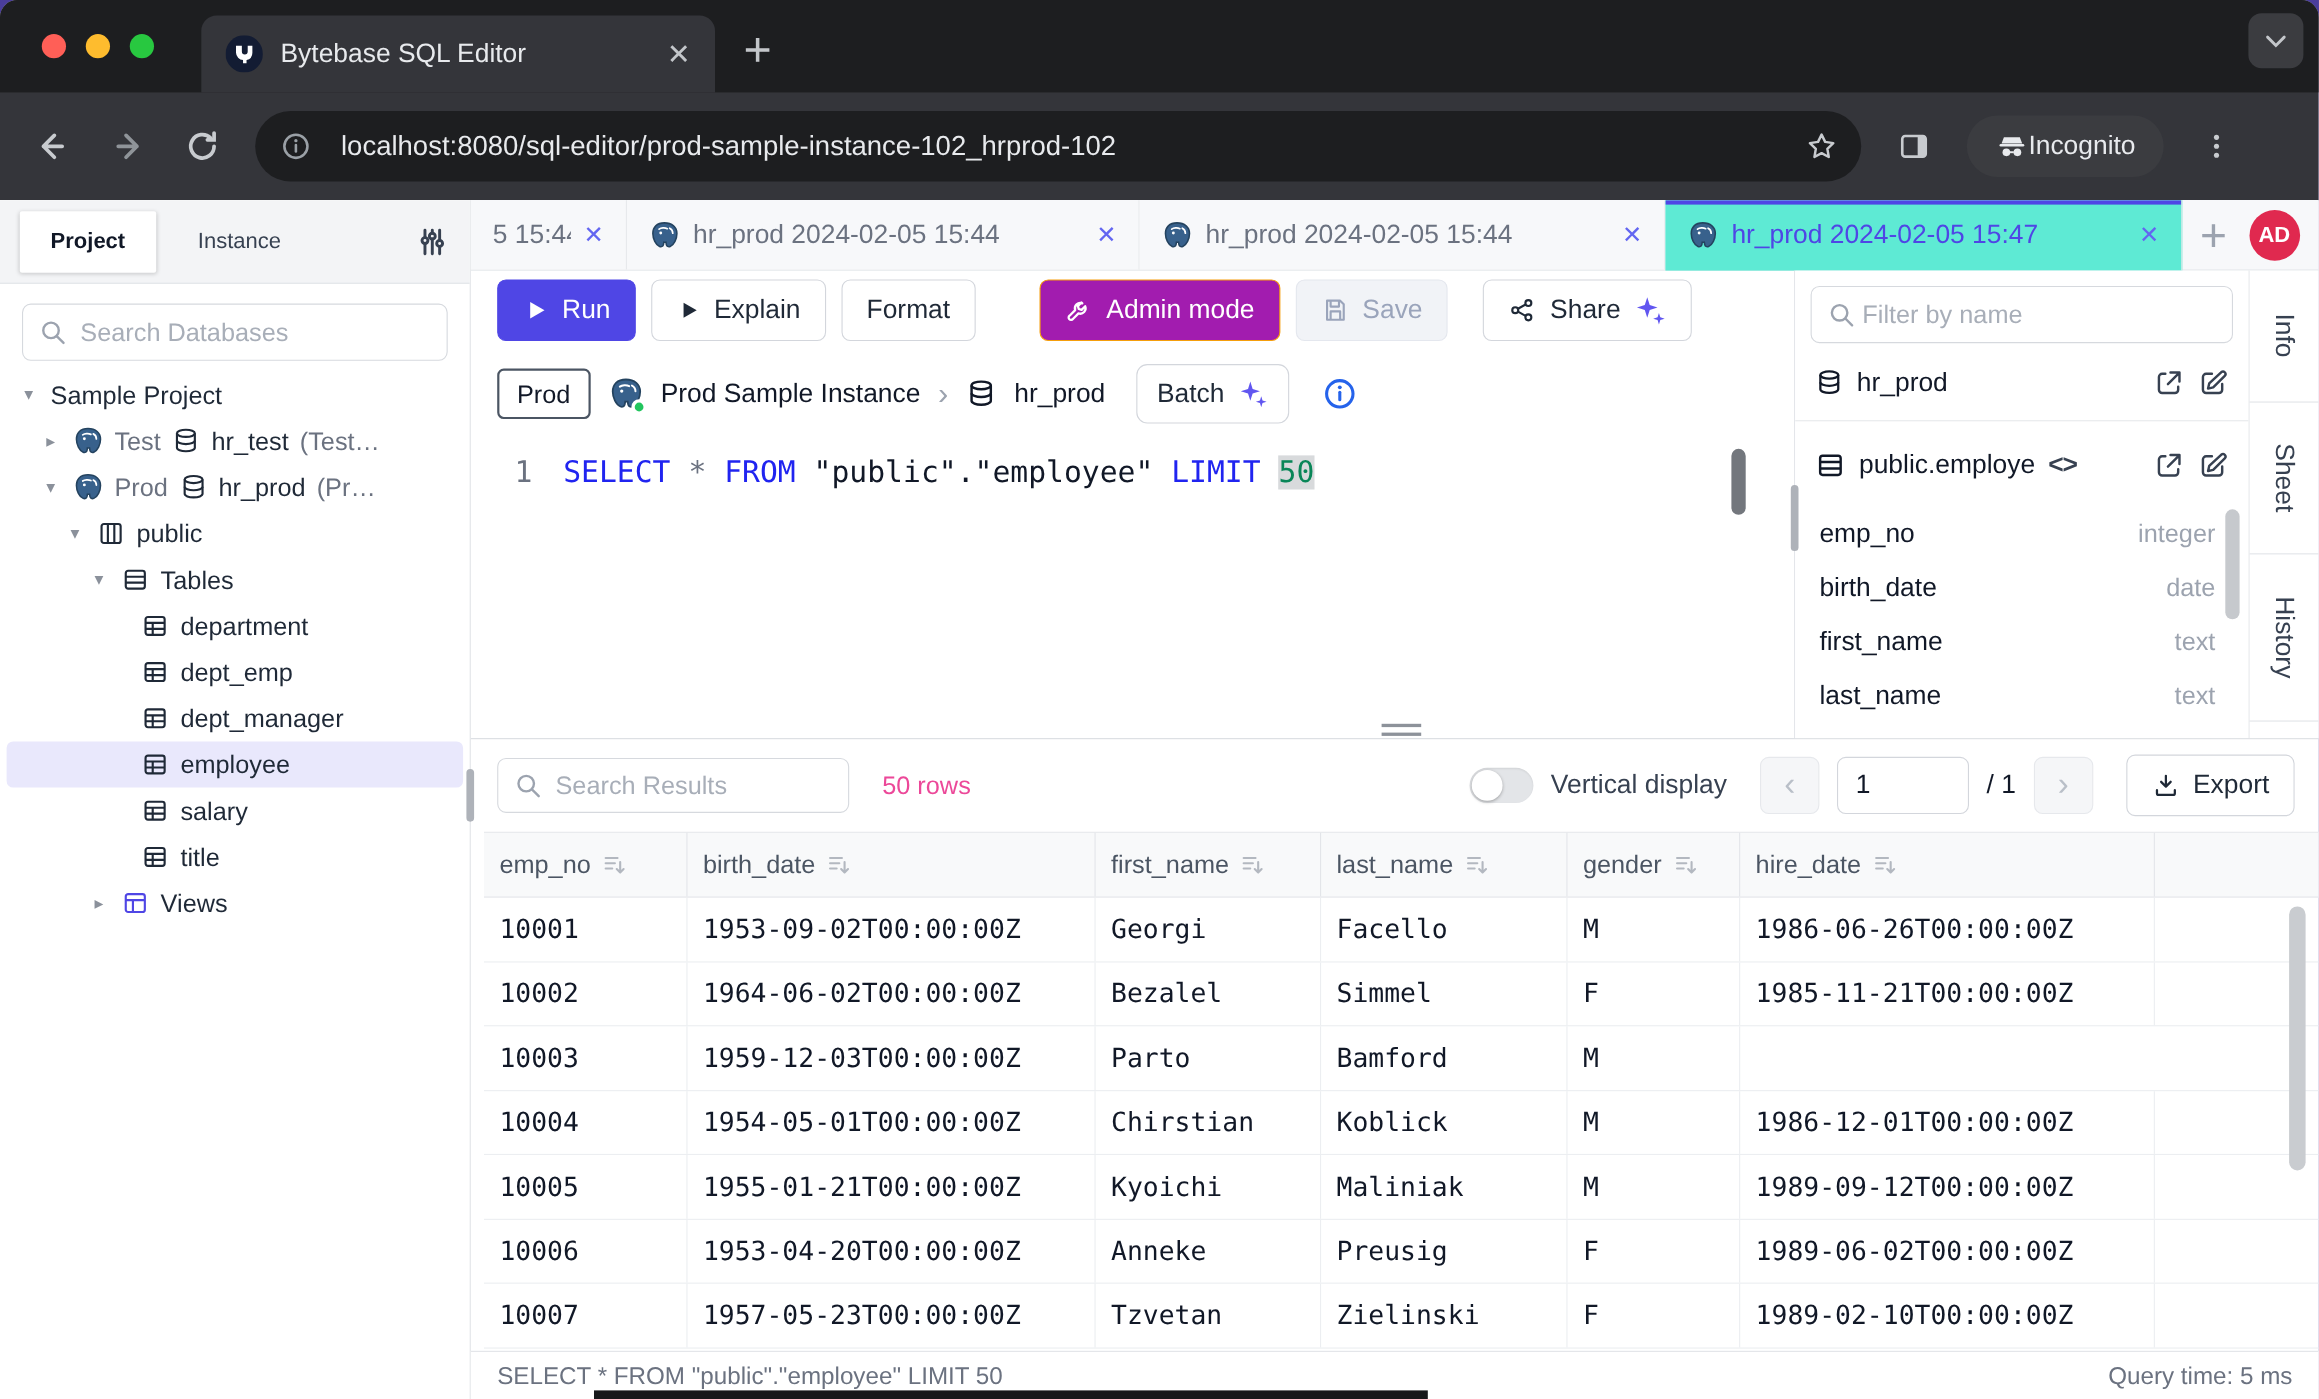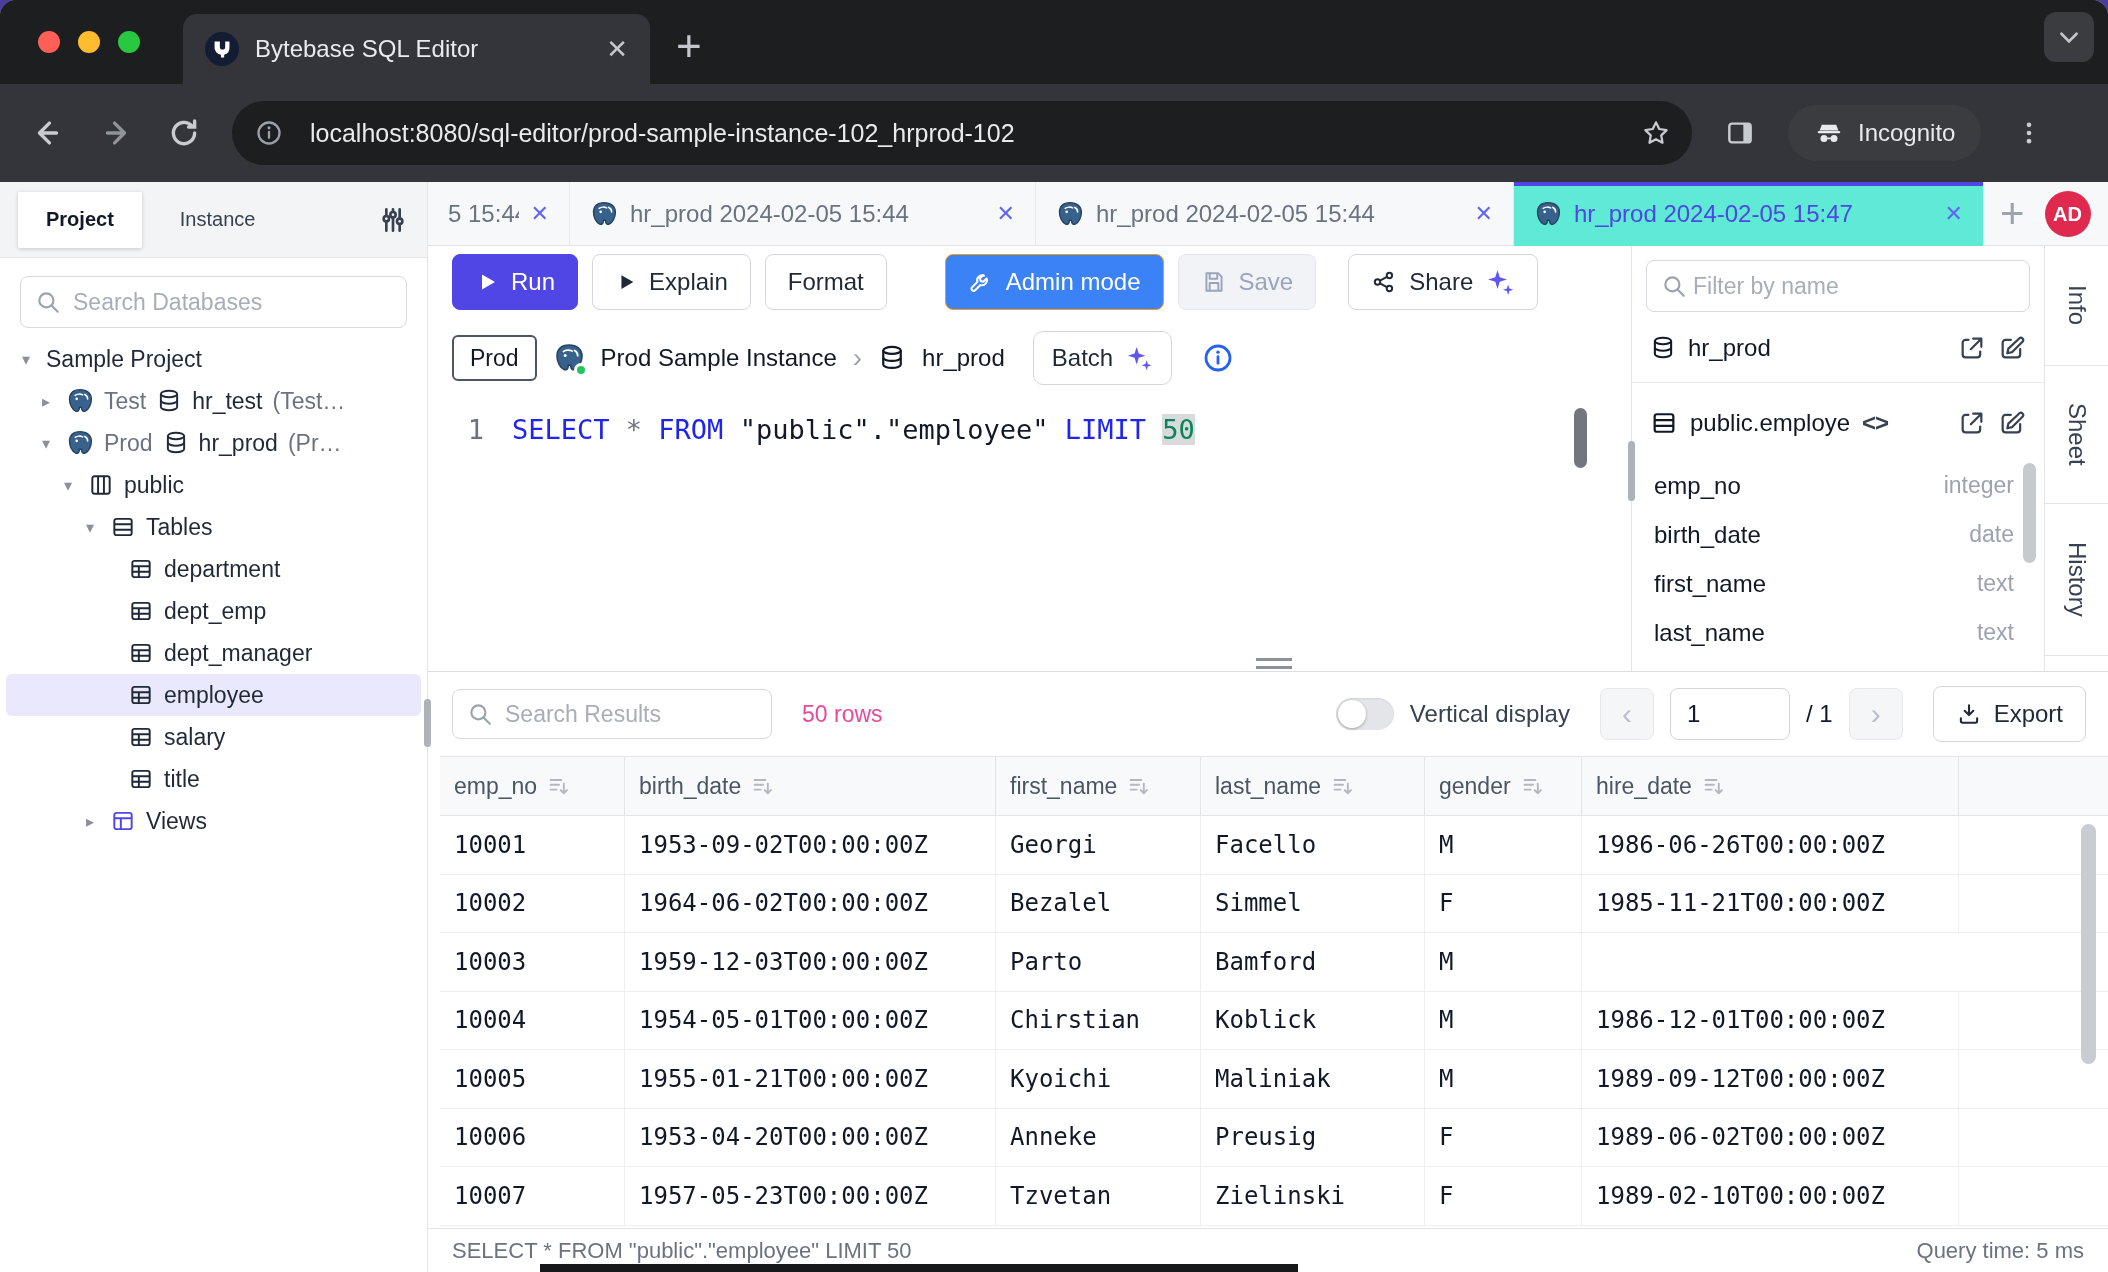--- a/index.html
+++ b/index.html
@@ -16,21 +16,21 @@
   .btab{margin-left:183px;width:467px;height:70px;background:#34353a;border-radius:14px 14px 0 0;display:flex;align-items:center;padding:0 22px;gap:16px}
   .btab-title{color:#e8eaed;font-size:24px;flex:1;white-space:nowrap;overflow:hidden}
   .btab-close{color:#c3c6ca;font-size:26px;line-height:1}
   .newtab{color:#c3c6ca;font-size:44px;line-height:1;margin:0 0 16px 26px;font-weight:300}
   .tabsearch{position:absolute;right:14px;top:12px;width:50px;height:50px;border-radius:12px;background:#3b3c40;display:flex;align-items:center;justify-content:center}
   .urlrow{height:98px;display:flex;align-items:center;padding:0 28px;gap:28px}
   .nav-btn{width:40px;height:40px;display:flex;align-items:center;justify-content:center;flex:none}
   .urlpill{flex:1;max-width:1460px;height:64px;background:#1d1e20;border-radius:32px;display:flex;align-items:center;padding:0 16px 0 14px;gap:18px;min-width:0}
   .urlicon{width:46px;height:46px;border-radius:50%;display:flex;align-items:center;justify-content:center;flex:none}
   .urltext{color:#e8eaed;font-size:25px;white-space:nowrap;overflow:hidden;flex:1}
-  .incog{height:56px;background:#3b3c40;border-radius:28px;display:flex;align-items:center;gap:14px;padding:0 26px;color:#e8eaed;font-size:24px;flex:none}
+  .incog{height:56px;background:#3b3c40;border-radius:28px;display:flex;align-items:center;gap:0;padding:0 26px;color:#e8eaed;font-size:24px;flex:none}
 
   
   .app{flex:1;display:flex;min-height:0;background:#fff}
 
   
   .sidebar{width:428px;flex:none;border-right:1px solid #e2e4e8;display:flex;flex-direction:column;position:relative;background:#fff}
   .side-header{height:76px;background:#f3f4f6;border-bottom:1px solid #e2e4e8;display:flex;align-items:center;padding:0 18px;gap:10px;flex:none}
   .seg{font-size:20px;color:#374151;padding:0 28px;height:56px;display:flex;align-items:center;border-radius:2px}
   .seg.active{background:#fff;box-shadow:0 1px 4px rgba(0,0,0,.18);font-weight:700;color:#111827}
   .tune{margin-left:auto;display:flex;align-items:center}
@@ -54,21 +54,21 @@
   .wstab-close{color:#6366f1;font-size:22px;margin-left:auto}
   .ws-plus{font-size:42px;color:#9ca3af;display:flex;align-items:center;padding:0 16px;font-weight:300}
   .avatar{width:46px;height:46px;border-radius:50%;background:#e0294f;color:#fff;font-weight:700;font-size:20px;display:flex;align-items:center;justify-content:center;margin:9px 16px 0 4px;flex:none}
 
   .upper{height:426px;display:flex;min-width:0;border-bottom:1px solid #dadde2;position:relative;flex:none}
   .editor-col{flex:1;display:flex;flex-direction:column;min-width:0;position:relative;border-right:1px solid #e2e4e8}
   .editor-col .vhandle{top:195px;height:60px}
   .toolbar{height:72px;display:flex;align-items:center;gap:14px;padding:0 24px;flex:none}
   .btn{height:56px;border:1px solid #d3d6dc;border-radius:8px;background:#fff;display:flex;align-items:center;gap:12px;padding:0 22px;font-size:24px;color:#1f2937;font-weight:500;white-space:nowrap}
   .btn.primary{background:#4f46e5;border-color:#4f46e5;color:#fff}
-  .btn.admin{background:#3b82f6;border-color:#f59e0b;color:#fff;margin-left:44px}
+  .btn.admin{background:#a21caf;border-color:#f59e0b;color:#fff;margin-left:44px}
   .btn.disabled{background:#f1f3f7;border-color:#e4e7ee;color:#9aa4bb}
   .btn.share{margin-left:18px}
   .ctxbar{height:80px;display:flex;align-items:center;gap:16px;padding:0 24px;flex:none}
   .envchip{height:46px;border:2px solid #4b5563;border-radius:6px;display:flex;align-items:center;padding:0 16px;font-size:23px;color:#111827}
   .pgwrap{position:relative;display:flex;align-items:center}
   .statusdot{position:absolute;right:-3px;bottom:-3px;width:14px;height:14px;border-radius:50%;background:#22c55e;border:3px solid #fff}
   .ctx-name{font-size:24px;font-weight:500;color:#111827}
   .ctx-sep{color:#9ca3af;font-size:28px}
   .batch{height:54px;border:1px solid #d3d6dc;border-radius:10px;display:flex;align-items:center;gap:12px;padding:0 18px;font-size:24px;color:#1f2937;margin-left:12px;background:#fff}
   .editor{flex:1;position:relative;font-family:"DejaVu Sans Mono",monospace;font-size:27px;color:#111827}

